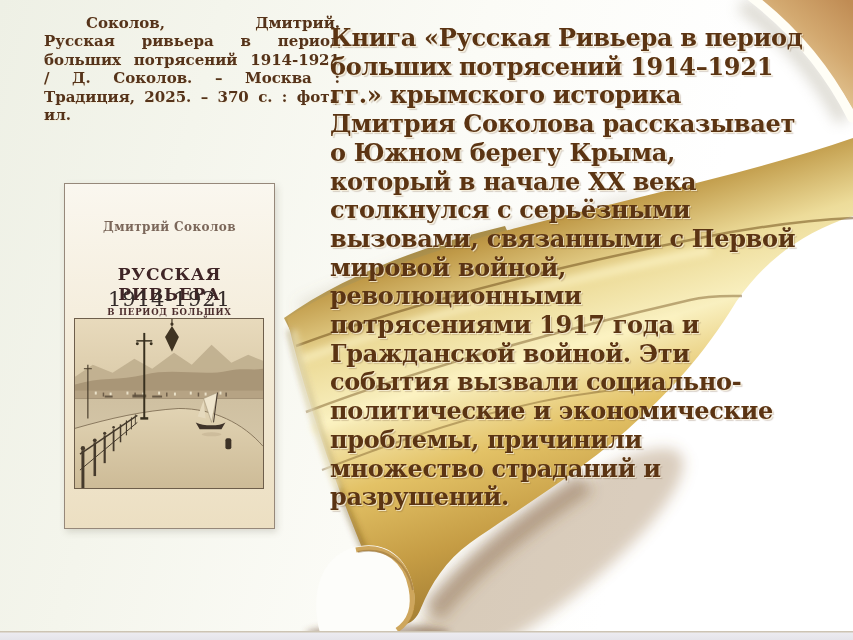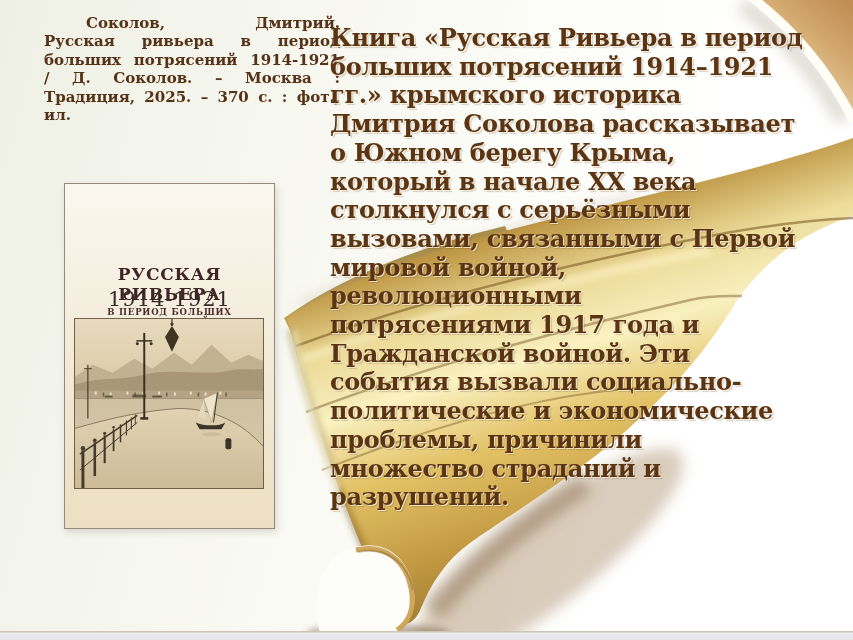--- a/index.html
+++ b/index.html
@@ -127,20 +127,21 @@
   </svg>
 
   <div class="citation">Соколов, Дмитрий.
 Русская ривьера в период
 больших потрясений 1914-1921
 / Д. Соколов. – Москва :
 Традиция, 2025. – 370 с. : фот.,
 ил.</div>
 
   <div class="cover">
+    <div class="cover-author">Дмитрий Соколов</div>
     <div class="cover-title">РУССКАЯ РИВЬЕРА</div>
     <div class="cover-years">1914-1921</div>
     <div class="cover-subtitle">В ПЕРИОД БОЛЬШИХ ПОТРЯСЕНИЙ</div>
 
     <svg class="cover-photo" viewBox="0 0 190 170" xmlns="http://www.w3.org/2000/svg" preserveAspectRatio="none">
       <defs>
         <linearGradient id="skyG" x1="0" y1="0" x2="0" y2="1">
           <stop offset="0" stop-color="#e8dabc"></stop>
             <stop offset="1" stop-color="#d8c8a6"></stop>
         </linearGradient>

